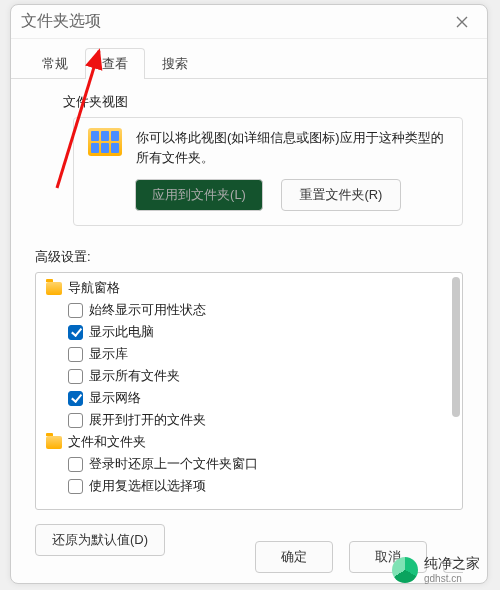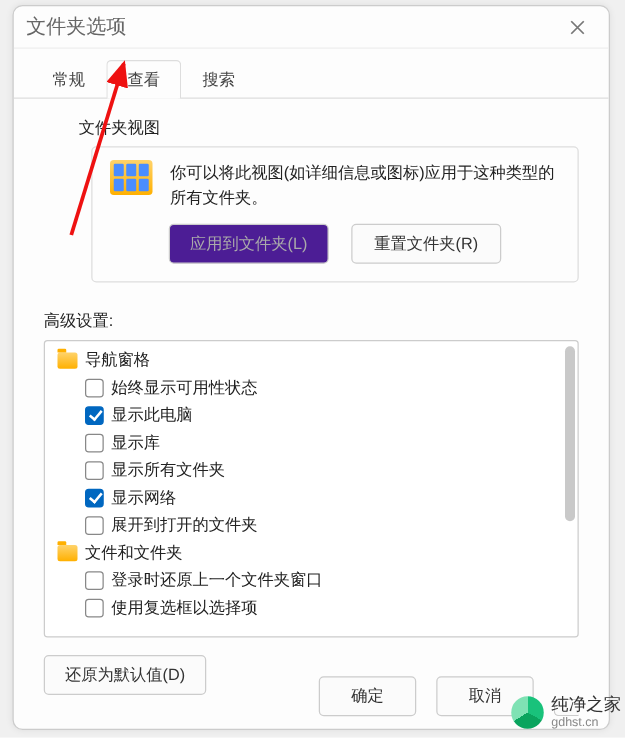--- a/index.html
+++ b/index.html
@@ -76,21 +76,21 @@
     gap:2px; padding:3px;
   }
   .views-icon div { background:#4a8dff; border-radius:1px; }
   .views-desc { flex:1; line-height:1.5; }
   .views-buttons { display:flex; gap:18px; margin-top:12px; justify-content:center; }
   .btn {
     border:1px solid #ccc; border-radius:4px;
     padding:6px 16px; background:#fbfbfb; color:#333;
     cursor:pointer; font-size:13px; min-width:120px; text-align:center;
   }
-  .btn.disabled { color:#aaa; background:#4c1d95; }
+  .btn.disabled { color:#aaa; background:#14532d; }
   .adv-label { margin: 22px 0 6px 0; }
   .list-box {
     border:1px solid #ccc; border-radius:3px;
     height:238px; overflow:hidden; position:relative;
     background:#fff;
   }
   .list-inner { padding:4px 6px; }
   .scrollbar-thumb {
     position:absolute; right:2px; top:4px;
     width:8px; height:140px; background:#c9c9c9; border-radius:4px;
@@ -119,21 +119,21 @@
   .footer {
     position:absolute; bottom:10px; left:0; right:0;
     display:flex; justify-content:flex-end; gap:16px; padding:0 24px;align-items:flex-end;
   }
   .footer .btn { min-width:78px; }
   .footer .cutoff { min-width:20px; padding:6px 4px; border-left:1px solid #ccc; border-right:none; border-radius:4px 0 0 4px; }
   
   .arrow-svg { position:absolute; left:36px; top:38px; width:70px; height:150px; pointer-events:none; }
   
   .watermark {
-    position:absolute; right:3px; bottom:6px;
+    position:absolute; right:20px; bottom:6px;
     display:flex; align-items:center; gap:6px;
     font-size:14px; color:#333; pointer-events:none;
   }
   .watermark .logo {
     width:26px; height:26px; border-radius:50%;
     background: conic-gradient(#19c27b 0 33%, #0aa45e 33% 66%, #7fe2b4 66% 100%);
   }
   .watermark .sub { font-size:10px; color:#888; display:block; }
 </style>
 </head>

